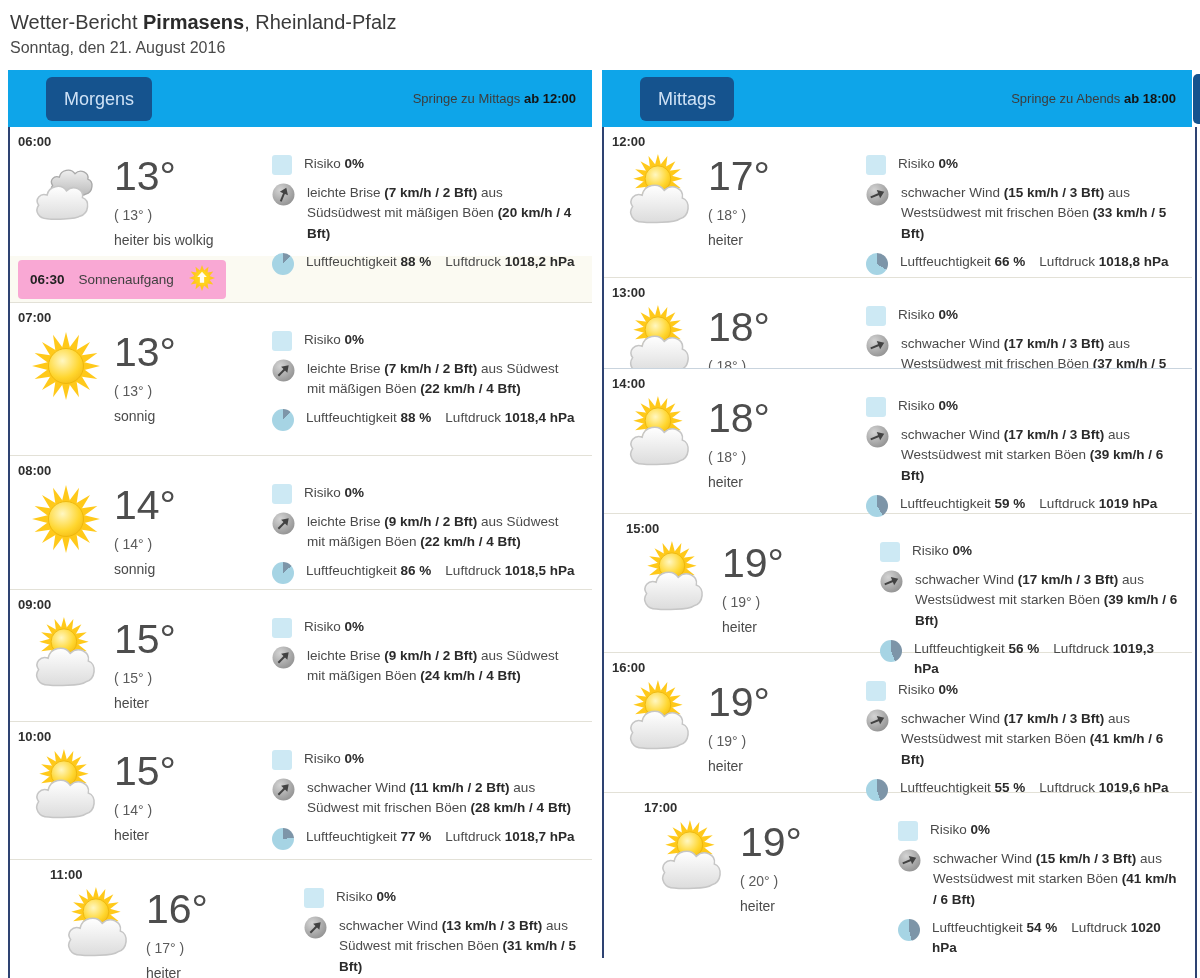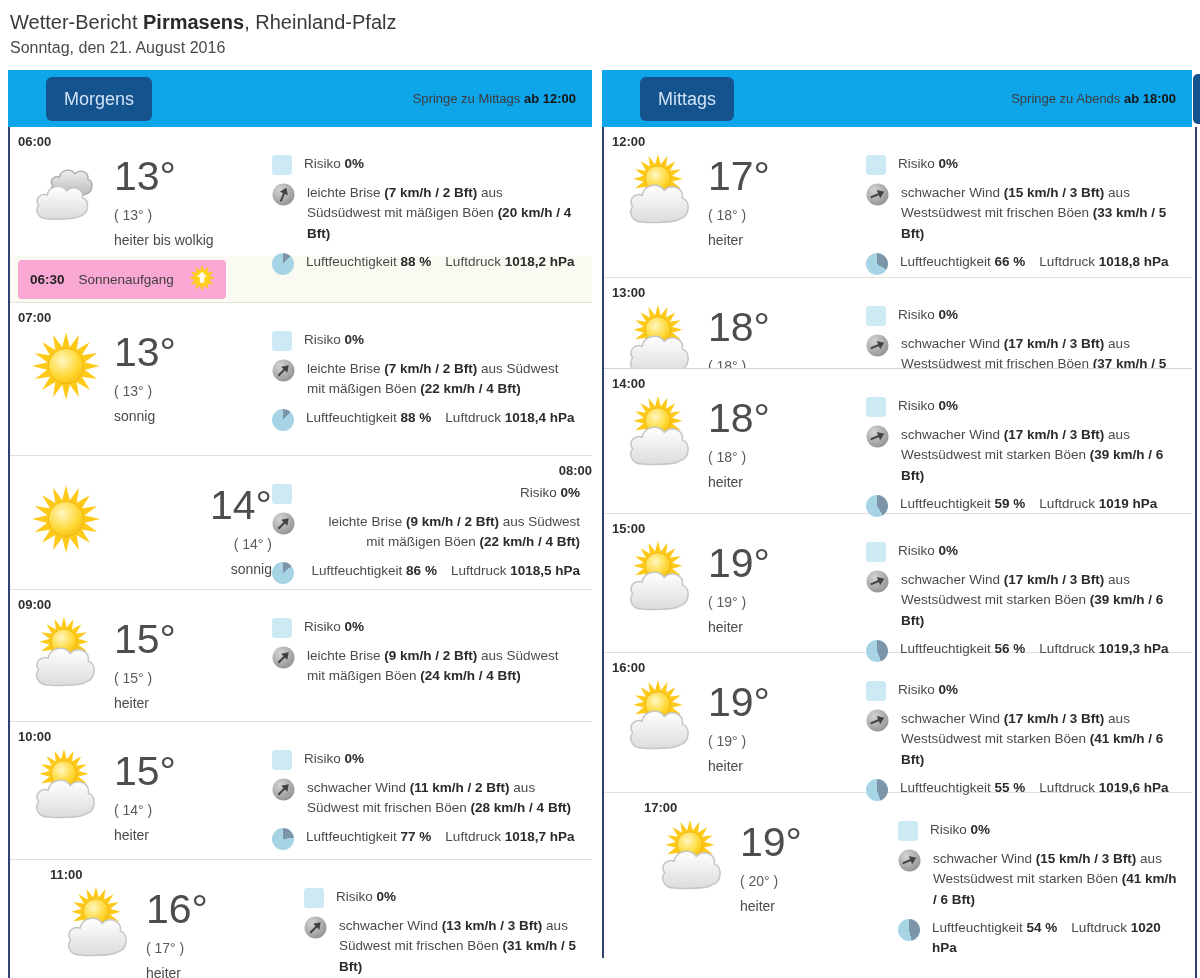--- a/index.html
+++ b/index.html
@@ -36,27 +36,27 @@
   .icn{flex:none;margin-top:0;}
   .humic{width:22px;height:22px;border-radius:50%;flex:none;margin-top:1px;}
   .pgap{margin-left:14px;}
   .band{height:47px;display:flex;align-items:center;padding-left:8px;
     background:#fbfaf2;border-bottom:1px solid #e3e1d7;}
   .sun-pill{display:inline-flex;align-items:center;gap:14px;background:#f9a8d4;
     border-radius:4px;padding:4px 10px 4px 12px;font-size:13.5px;color:#3f3f3f;}
   .sun-pill b{color:#222;}
   .colL .rrow-0{height:129px;border-bottom:none;}
   .colL .rrow-2{height:153px;}
-  .colL .rrow-3{height:134px;text-align:right;}
+  .colL .rrow-3{height:134px;}
   .colL .rrow-4{height:132px;}
   .colL .rrow-5{height:138px;}
   .colR .rrow-0{height:151px;}
   .colR .rrow-1{height:91px;overflow:hidden;border-bottom-color:#c9d4de;}
   .colR .rrow-2{height:145px;}
-  .colR .rrow-3{height:139px;}
+  .colR .rrow-3{height:139px;padding-left:14px;}
   .colR .rrow-4{height:140px;}
   .edge-tab{position:absolute;right:0;top:74px;width:7px;height:50px;
     background:#15538e;border-radius:5px 0 0 5px;}
   .edge-line{position:absolute;right:3px;top:127px;width:2px;height:851px;background:#2e4372;}
 </style>
 </head>
 <body>
 
 <div id="app">
   <div class="pagehead">

